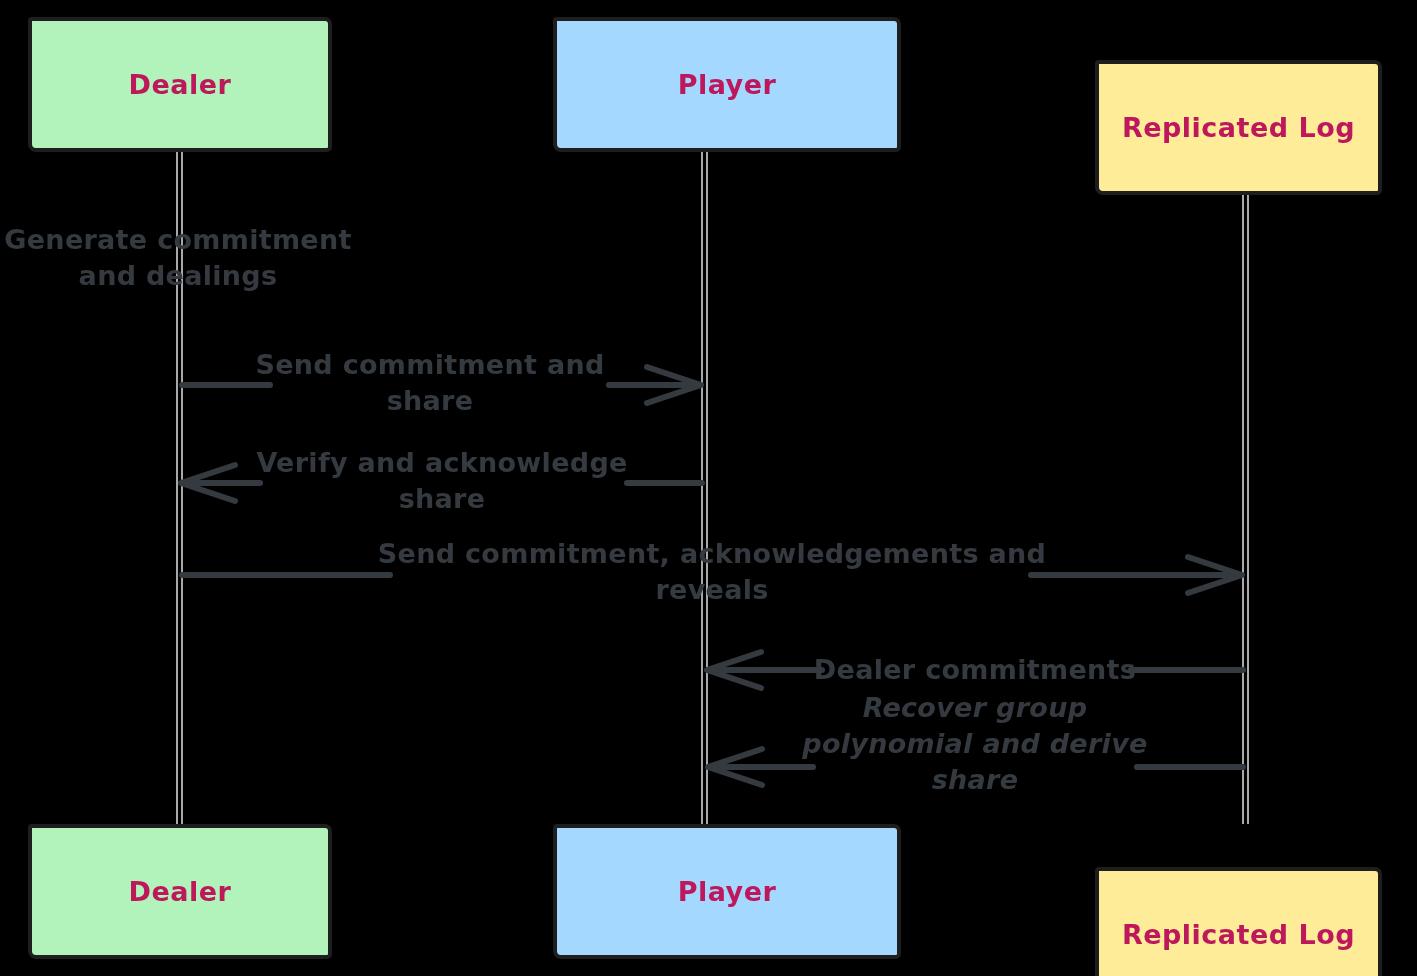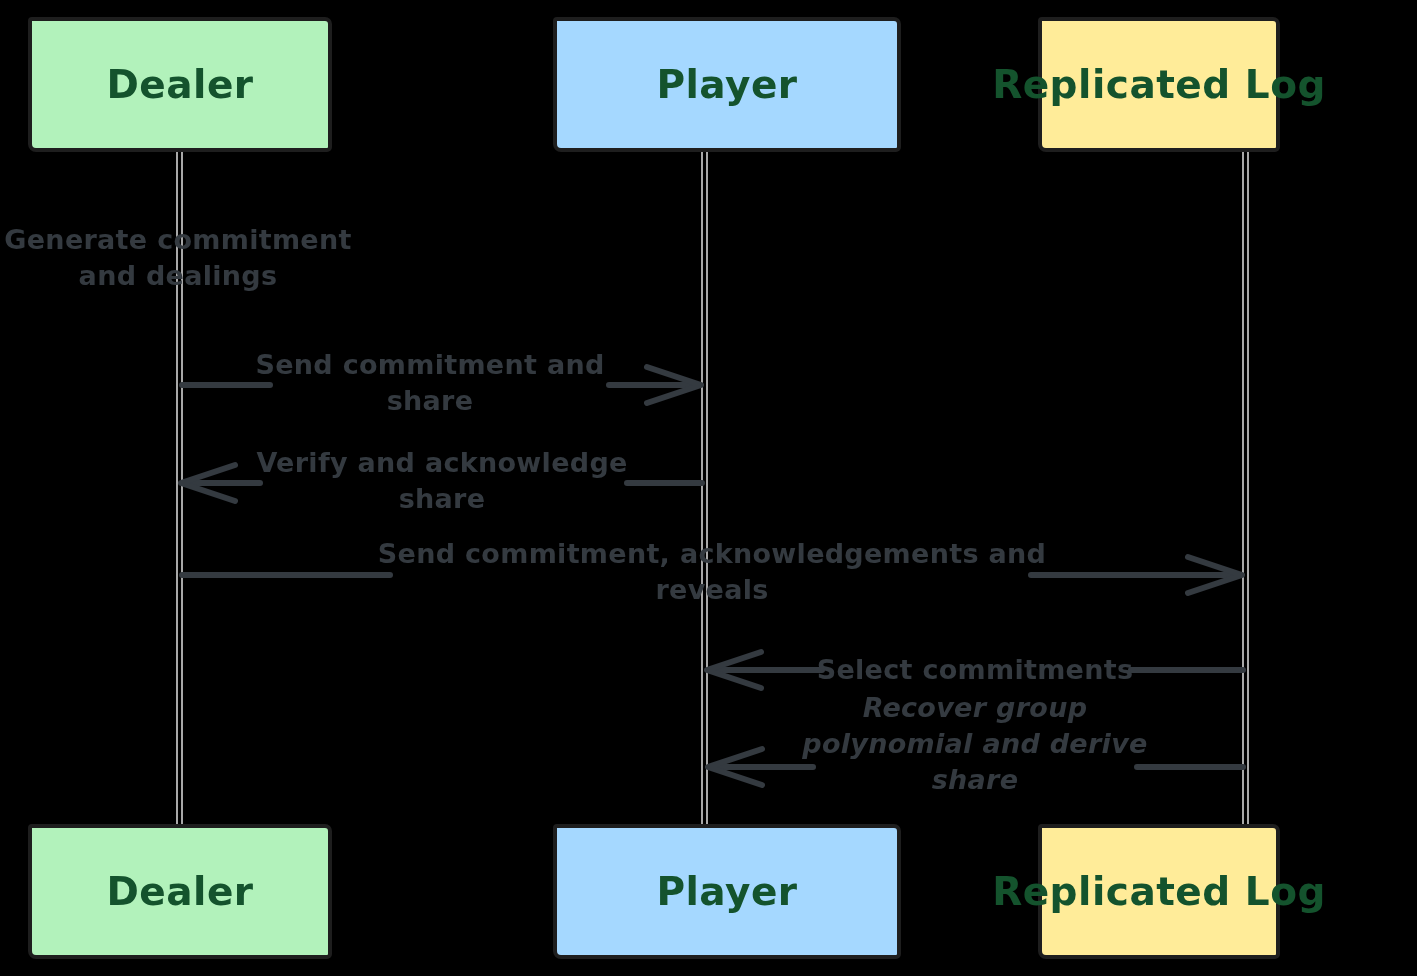--- a/index.html
+++ b/index.html
@@ -20,35 +20,35 @@
     position: absolute;
     height: 135px;
     box-sizing: border-box;
     border: 4px solid #1e1e1e;
     border-radius: 4px 7px 5px 8px;
     display: flex;
     align-items: center;
     justify-content: center;
   }
   .actor-box .actor-title {
-    font-size: 39px;
+    font-size: 27px;
     font-weight: 600;
-    color: #14532d;
+    color: #be185d;
     letter-spacing: 0.5px;
     white-space: nowrap;
   }
   .fill-green  { background: #b2f2bb; }
   .fill-blue   { background: #a5d8ff; }
   .fill-yellow { background: #ffec99; }
 
   .row-top    { top: 17px; }
   .row-bottom { top: 824px; }
   .col-dealer { left: 28px;   width: 304px; }
   .col-player { left: 553px;  width: 348px; }
-  .col-replog { left: 1038px; width: 242px; }
+  .col-replog { left: 1095px; width: 287px; margin-top: 43px; }
 
   
   .lifeline {
     position: absolute;
     top: 152px;
     height: 672px;
     width: 7px;
     box-sizing: border-box;
     border-left: 2px solid #a8a8a8;
     border-right: 2px solid #a8a8a8;
@@ -145,21 +145,21 @@
     <div class="msg-label" style="left:712px; top:572px; width:700px;">Send commitment, acknowledgements and
 reveals</div>
   </div>
 
   <div>
     <div class="seg" style="left:709px; top:667px; width:116px;"></div>
     <div class="seg" style="left:1128px; top:667px; width:118px;"></div>
     <svg class="head" style="left:703px; top:646px;" viewBox="0 0 64 48">
       <path d="M58 6 L4 24 L58 42" fill="none" stroke="#343a40" stroke-width="6" stroke-linecap="round" stroke-linejoin="round"></path>
     </svg>
-    <div class="msg-label" style="left:975px; top:670px; width:360px;">Select commitments</div>
+    <div class="msg-label" style="left:975px; top:670px; width:360px;">Dealer commitments</div>
   </div>
 
   <div>
     <div class="seg" style="left:710px; top:764px; width:106px;"></div>
     <div class="seg" style="left:1134px; top:764px; width:112px;"></div>
     <svg class="head" style="left:704px; top:743px;" viewBox="0 0 64 48">
       <path d="M58 6 L4 24 L58 42" fill="none" stroke="#343a40" stroke-width="6" stroke-linecap="round" stroke-linejoin="round"></path>
     </svg>
     <div class="msg-label" style="left:975px; top:744px; width:380px;font-style:italic;">Recover group
 polynomial and derive

